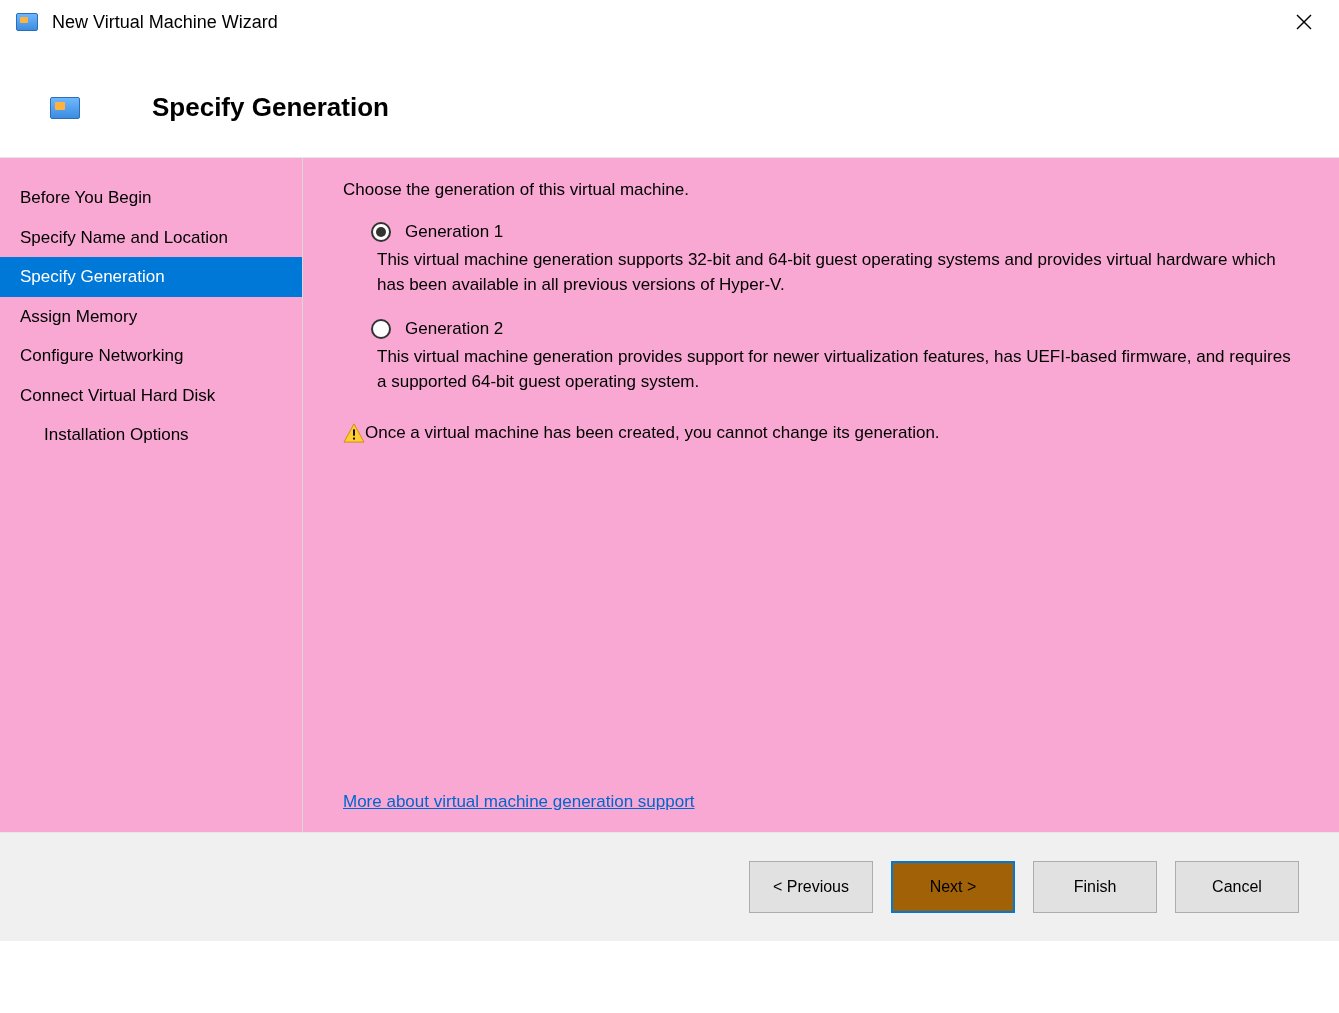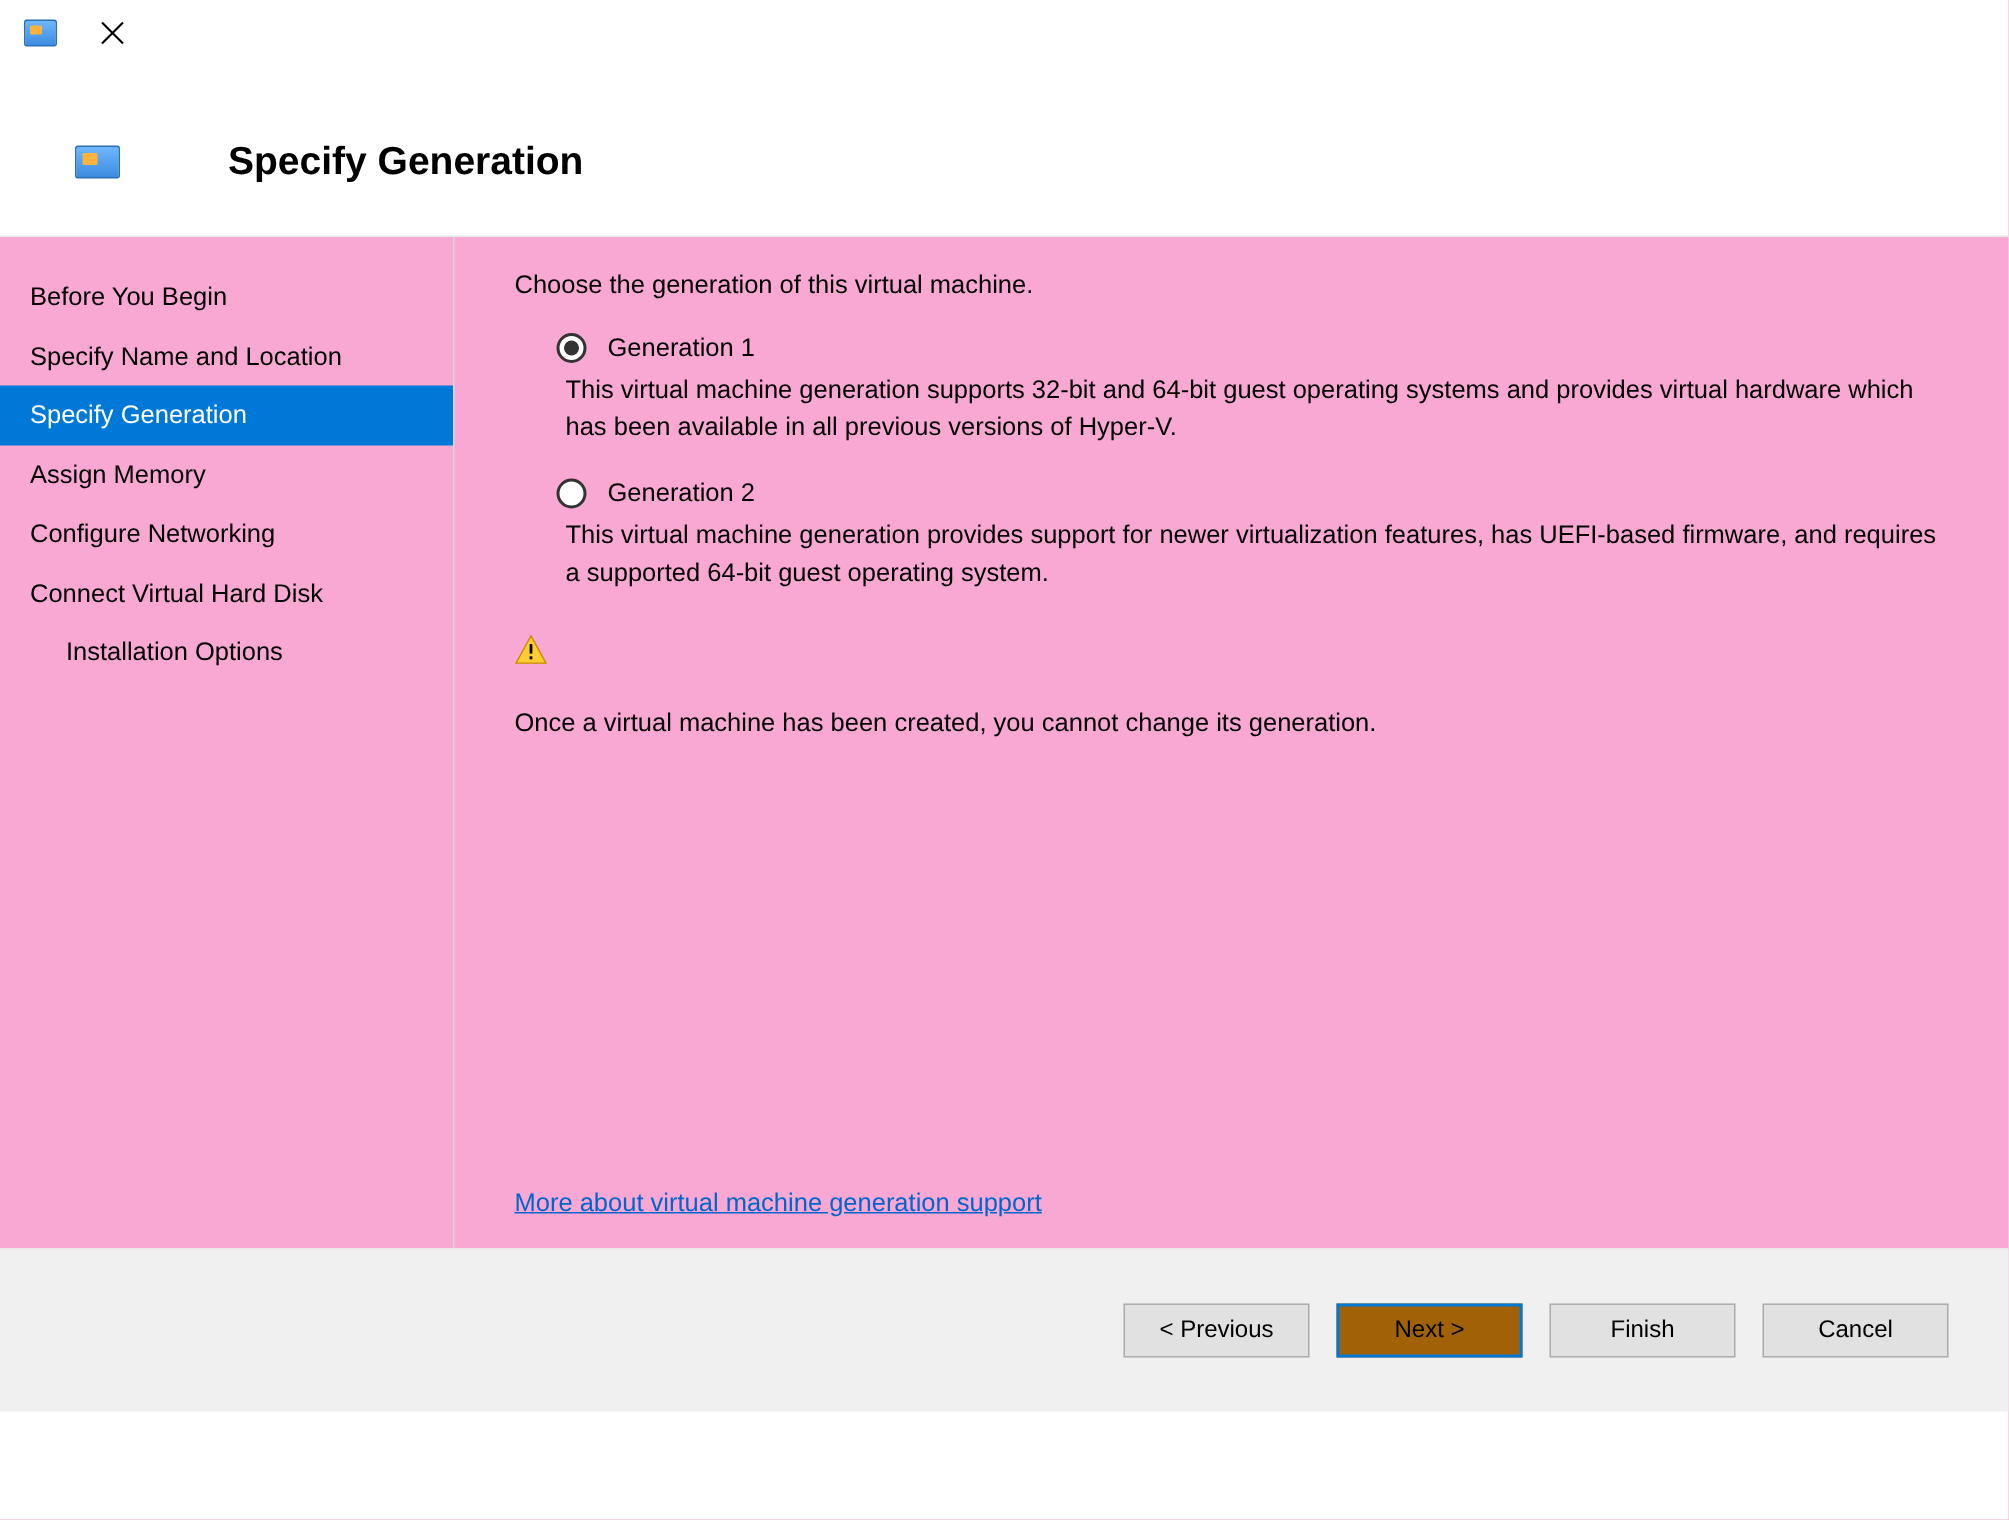--- a/index.html
+++ b/index.html
@@ -166,23 +166,22 @@
     }
     .option-desc {
       font-size: 17px;
       color: #000;
       padding-left: 34px;
       line-height: 1.45;
     }
     .warning-row {
       display: flex;
       align-items: flex-start;
-      gap: 27px;
+      gap: 0;
       margin-top: 4px;
-      flex-direction: column;
     }
     .warn-icon {
       width: 22px;
       height: 20px;
       flex-shrink: 0;
       margin-top: 2px;
     }
     .warning-text {
       font-size: 17px;
       color: #000;
@@ -203,38 +202,39 @@
       height: 108px;
       background: #f0f0f0;
       display: flex;
       align-items: center;
       justify-content: flex-end;
       padding: 26px 40px;
       gap: 18px;
     }
     .btn {
       min-width: 124px;
-      height: 36px;
+      height: 52px;
       background: #e1e1e1;
       border: 1px solid #adadad;
       font-size: 16px;
       color: #000;
       cursor: pointer;
       font-family: inherit;
     }
     .btn.primary {
       border: 2px solid #0078d7;
       background: #a16207;
     }
   </style>
 </head>
 <body>
 
 <div class="titlebar">
   <div class="titlebar-icon"></div>
+  <div class="window-title">New Virtual Machine Wizard</div>
   <div class="close-btn">
     <svg viewBox="0 0 16 16">
       <line x1="1" y1="1" x2="15" y2="15" stroke="currentColor" stroke-width="1.4"></line>
       <line x1="15" y1="1" x2="1" y2="15" stroke="currentColor" stroke-width="1.4"></line>
     </svg>
   </div>
 </div>
 
 <div class="header-zone">
   <div class="header-icon"></div>

